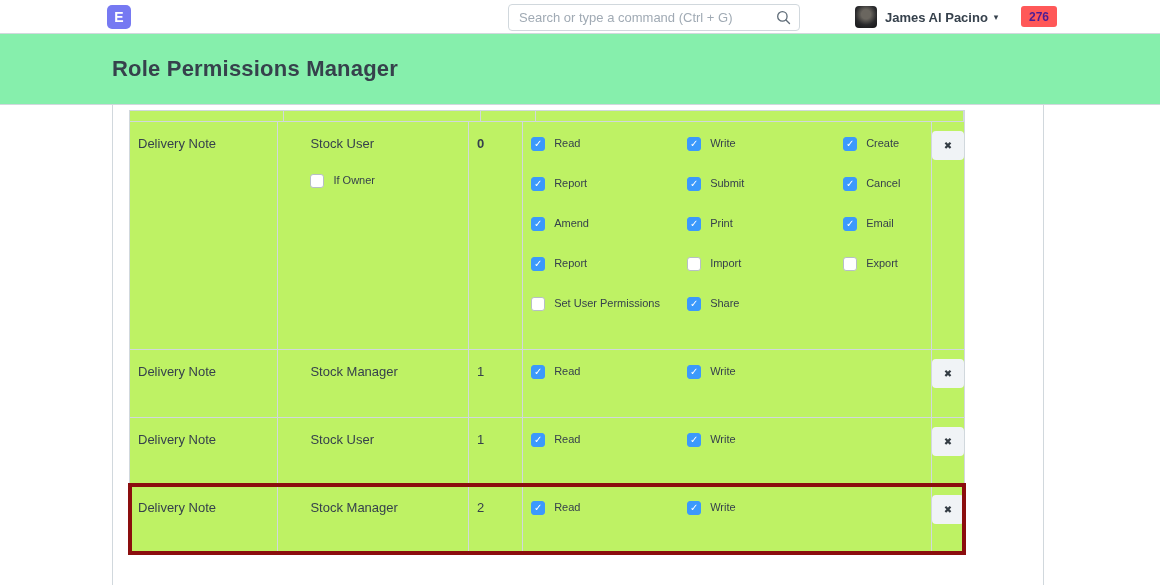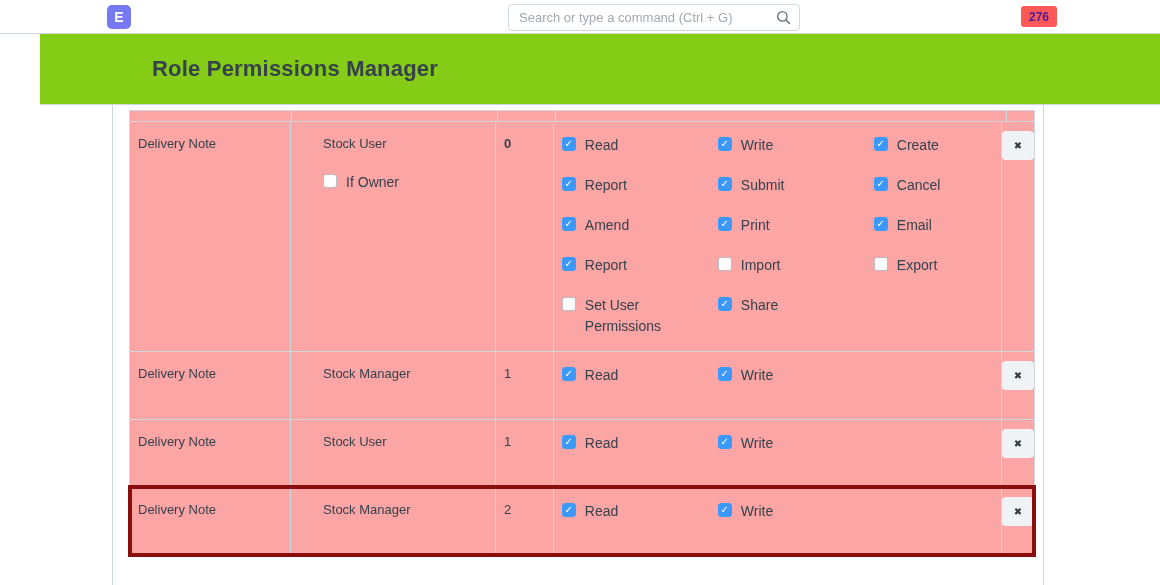--- a/index.html
+++ b/index.html
@@ -36,29 +36,29 @@
   }
   .user-name{font-size:13px;font-weight:700;color:var(--text);white-space:nowrap;}
   .caret{font-size:9px;color:var(--text);margin-left:-2px;}
   .notif-badge{
     position:absolute;left:1021px;top:6px;height:21px;min-width:30px;padding:0 8px;
     background:var(--badge);color:#4c1d95;border-radius:3px;font-size:12px;font-weight:bold;
     display:flex;align-items:center;justify-content:center;border:none;cursor:pointer;
     font-family:"Liberation Sans","DejaVu Sans",sans-serif;
   }
   
-  .page-head{height:71px;background:#84cc16;border-bottom:1px solid var(--border);padding:22px 0 0 112px;margin-left:40px;}
+  .page-head{height:71px;background:#86efac;border-bottom:1px solid var(--border);padding:22px 0 0 112px;}
   .page-title{margin:0;font-size:22px;font-weight:600;color:var(--text);letter-spacing:.2px;}
   
   .main{
     margin-left:112px;width:932px;height:480px;
     border-left:1px solid var(--border);border-right:1px solid var(--border);
     padding:5px 0 0 16px;
   }
-  .ptable{width:906px;border:1px solid var(--border);background:#fca5a5;}
+  .ptable{width:836px;border:1px solid var(--border);background:#bef264;}
   .t-row{display:flex;border-bottom:1px solid var(--border);position:relative;min-height:48px;}
   .t-row:last-child{border-bottom:none;}
   .t-row.sliver{min-height:11px;height:11px;}
   .cell{border-right:1px solid var(--border);padding:13px 8px;font-size:13px;line-height:1.45;}
   .cell:last-child{border-right:none;}
   .c-doctype{width:162px;}
   .c-role{width:182px;margin-left:24px;}
   .c-level{width:58px;}
   .c-level.bold{font-weight:bold;}
   .c-perms{width:451px;padding:0;}
@@ -71,21 +71,21 @@
   }
   .ck{display:flex;align-items:flex-start;gap:9px;cursor:pointer;}
   .ck .box{
     flex:0 0 auto;width:14px;height:14px;margin-top:2px;border-radius:3px;
     background:#fff;border:1px solid #b7bfc6;
     display:flex;align-items:center;justify-content:center;
     font-size:10px;font-weight:bold;color:#fff;line-height:1;
   }
   .ck .box.checked{background:var(--ckblue);border-color:var(--ckblue);}
   .ck .box.focused{box-shadow:0 0 0 3px rgba(59,153,252,.4);}
-  .ck .lbl{font-size:14px;color:var(--text);line-height:1.5;}
+  .ck .lbl{font-size:11px;color:var(--text);line-height:1.5;}
   .role-options{margin-top:18px;}
   .role-options .ck{margin-bottom:21px;width:140px;}
   .role-options .ck:last-child{margin-bottom:0;}
   .perm-grid .ck{padding-right:10px;}
   .del-btn{
     width:32px;height:29px;border:none;border-radius:4px;background:#f0f3f6;
     color:#333c44;font-size:10px;font-weight:bold;cursor:pointer;
     display:flex;align-items:center;justify-content:center;
     font-family:"DejaVu Sans","Liberation Sans",sans-serif;
   }
@@ -103,20 +103,25 @@
   </button>
   <div class="search-wrap">
     <input class="search-input" type="text" placeholder="Search or type a command (Ctrl + G)" style="">
     <span class="search-icon">
       <svg width="15" height="15" viewBox="0 0 16 16">
         <circle cx="6.8" cy="6.8" r="5" fill="none" stroke="#5e6b77" stroke-width="1.4"></circle>
         <line x1="10.6" y1="10.6" x2="14.4" y2="14.4" stroke="#5e6b77" stroke-width="1.4" stroke-linecap="round"></line>
       </svg>
     </span>
   </div>
+  <div class="user-area">
+    <span class="avatar"></span>
+    <span class="user-name">James Al Pacino</span>
+    <span class="caret">▾</span>
+  </div>
   <button class="notif-badge">
     <span>276</span>
   </button>
 </nav>
 
 <header class="page-head">
   <h1 class="page-title">Role Permissions Manager</h1>
 </header>
 
 <main class="main">

